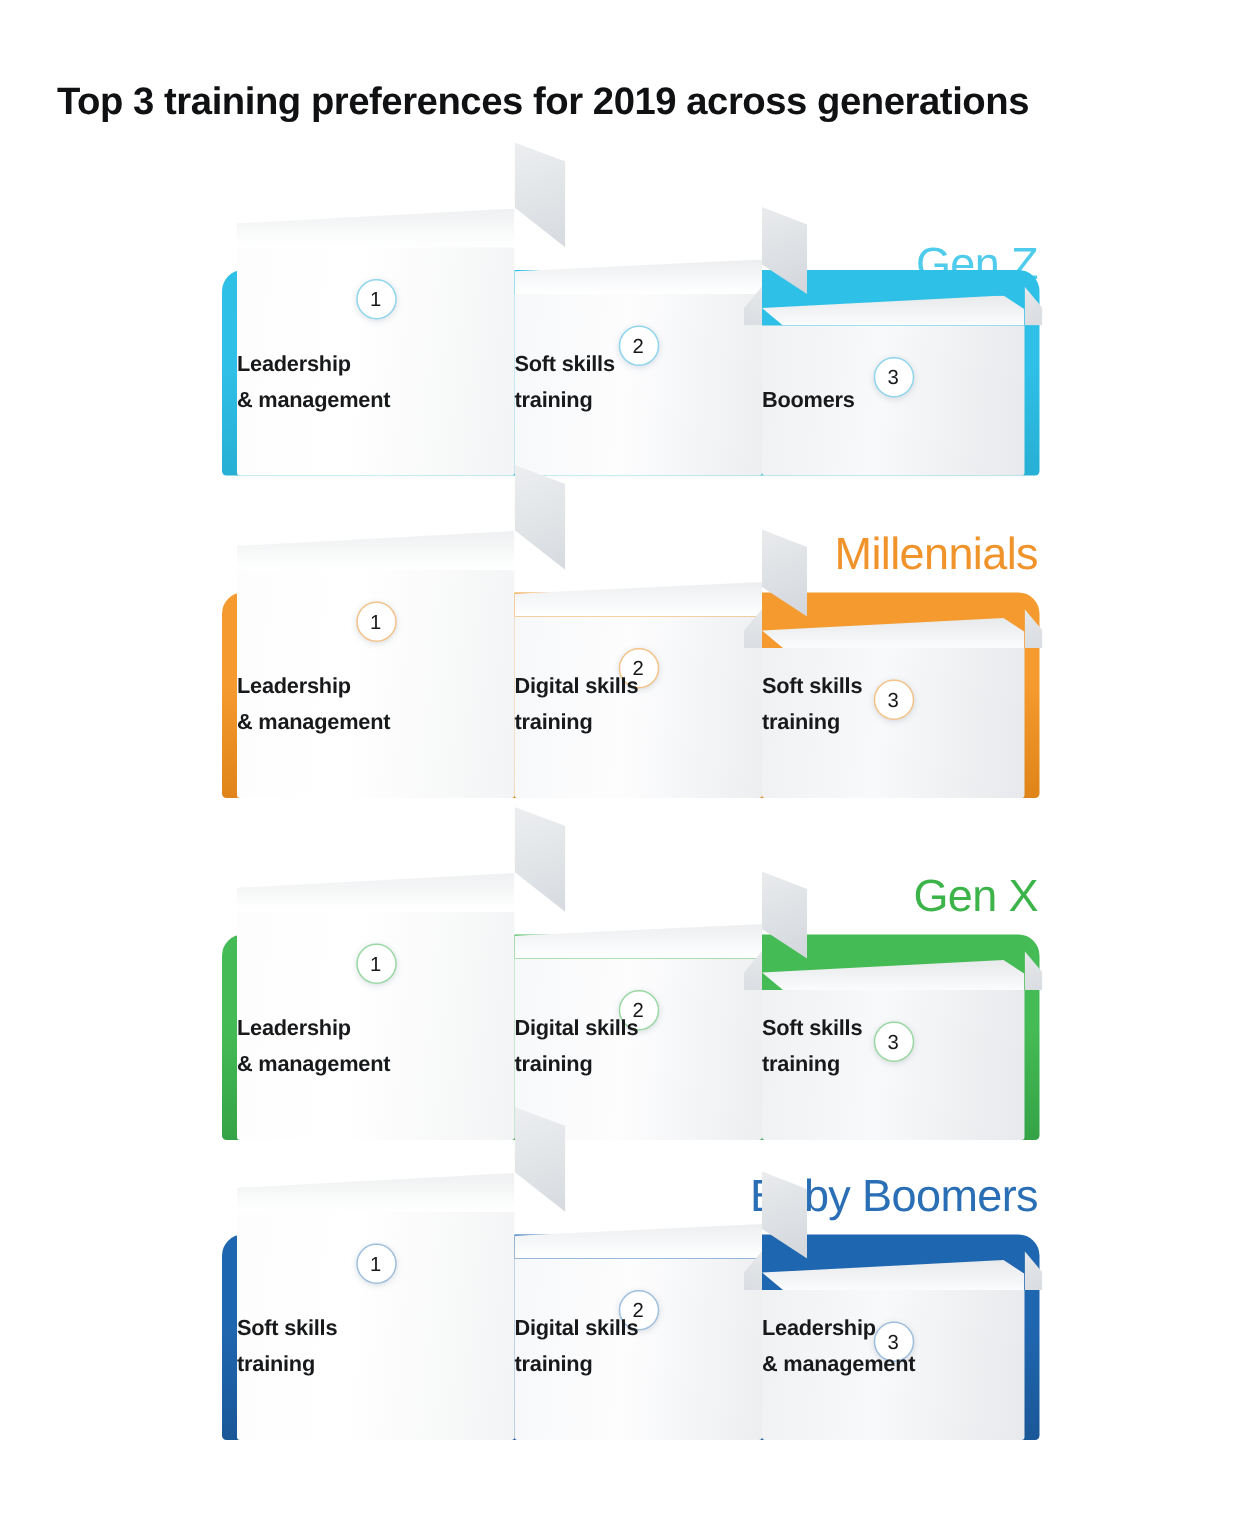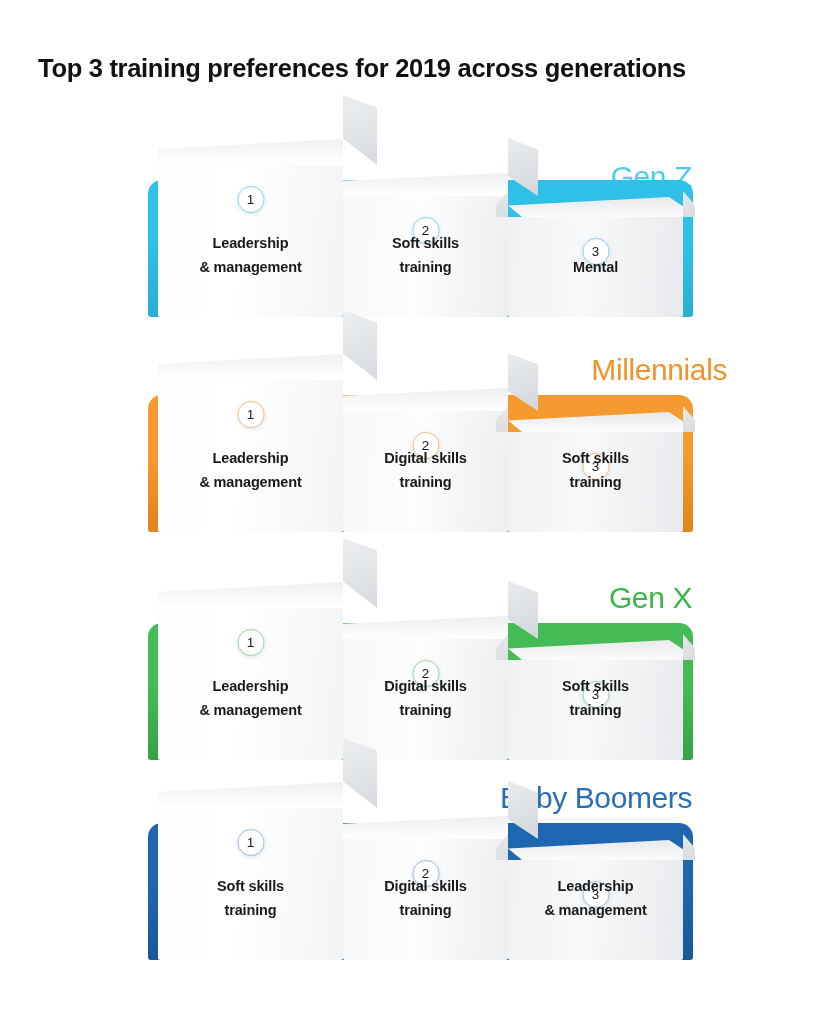--- a/index.html
+++ b/index.html
@@ -165,21 +165,20 @@
   }
   .p1 .badge { bottom: 104px; }
   .p2 .badge { bottom: 73px;  }
   .p3 .badge { bottom: 52px;  }
 
   
   .caption {
     position: absolute;
     left: 0;
     width: 100%;
-    text-align: center;
     font-size: 14.5px;
     font-weight: bold;
     line-height: 1.62;
     color: #18191b;
     letter-spacing: -0.15px;
   }
   .p1 .caption { bottom: 38px; }
   .p2 .caption { bottom: 38px; }
   .p3 .caption { bottom: 38px; }
 
@@ -221,26 +220,26 @@
         </div>
         <div class="podium p3">
           <div class="cap">
             <div class="cap-top"></div>
           </div>
           <div class="bevel"></div>
           <div class="bevel bevel-left"></div>
           <div class="face"></div>
           <div class="badge" style="border-color: rgb(143, 213, 236);">3</div>
           <div class="caption">
-            <span>Mental</span>
+            <span>Boomers</span>
           </div>
         </div>
       </div>
     </div>
-    <div class="gen-block" style="top: 355px; padding-left: 35px;">
+    <div class="gen-block" style="top: 355px;">
       <div class="gen-label" style="color: rgb(240, 147, 43);">Millennials</div>
       <div class="color-plate" style="background: linear-gradient(rgb(245, 154, 46) 0%, rgb(245, 154, 46) 45%, rgb(222, 132, 25) 100%);"></div>
       <div class="podiums">
         <div class="podium p1">
           <div class="cap">
             <div class="cap-top"></div>
           </div>
           <div class="bevel"></div>
           <div class="face"></div>
           <div class="badge" style="border-color: rgb(243, 195, 138);">1</div>

